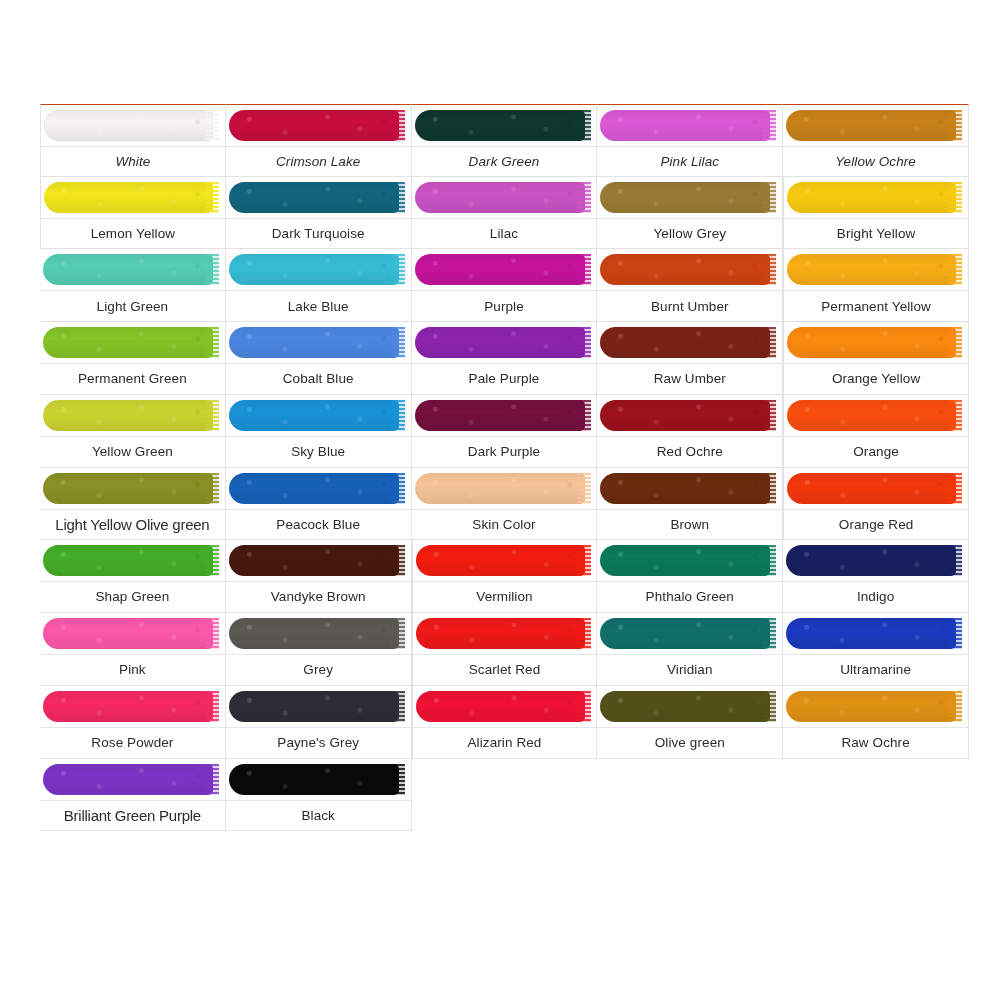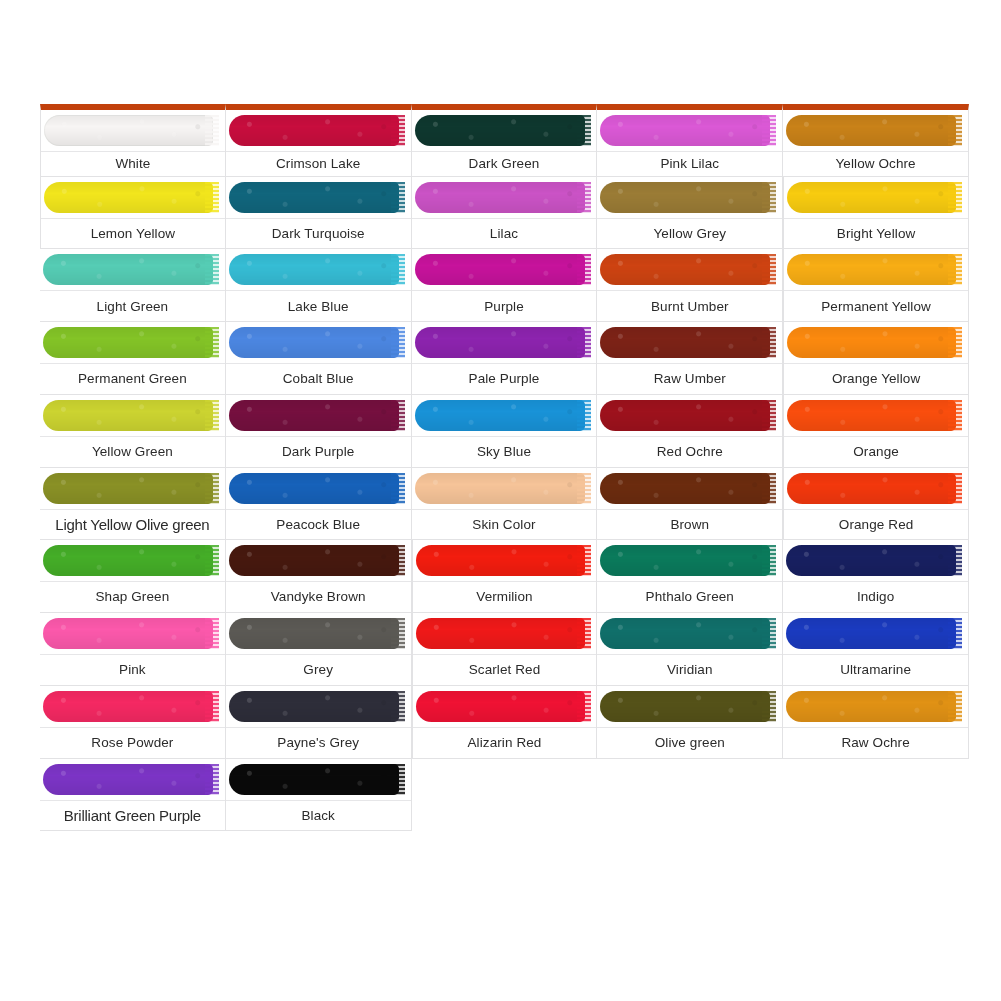--- a/index.html
+++ b/index.html
@@ -32,21 +32,21 @@
     position: relative;
     box-sizing: border-box;
     border-right: 1px solid #e2e2e4;
     border-bottom: 1px solid #e2e2e4;
     background: #ffffff;
     display: flex;
     flex-direction: column;
     overflow: hidden;
   }
   .cell.col-first { border-left: 1px solid #e2e2e4; }
-  .cell.row-first { border-top: 6px solid #c2410c; }
+  .cell.row-first { border-top: 1px solid #c2410c; font-style: italic; }
 
   .swatch-area {
     position: relative;
     flex: 0 0 42px;
     box-sizing: border-box;
     background: #ffffff;
     border-bottom: 1px solid #e6e6e8;
     overflow: hidden;
   }
   .stroke {
@@ -318,36 +318,36 @@
           <div class="stroke" style="background: rgb(204, 212, 52);">
             <div class="grain"></div>
           </div>
         </div>
         <div class="label-area">
           <div class="label-text">Yellow Green</div>
         </div>
       </div>
       <div class="cell">
         <div class="swatch-area">
+          <div class="stroke" style="background: rgb(27, 147, 214);">
+            <div class="grain"></div>
+          </div>
+        </div>
+        <div class="label-area">
+          <div class="label-text">Sky Blue</div>
+        </div>
+      </div>
+      <div class="cell">
+        <div class="swatch-area">
           <div class="stroke" style="background: rgb(116, 16, 63);">
             <div class="grain"></div>
           </div>
         </div>
         <div class="label-area">
           <div class="label-text">Dark Purple</div>
-        </div>
-      </div>
-      <div class="cell">
-        <div class="swatch-area">
-          <div class="stroke" style="background: rgb(27, 147, 214);">
-            <div class="grain"></div>
-          </div>
-        </div>
-        <div class="label-area">
-          <div class="label-text">Sky Blue</div>
         </div>
       </div>
       <div class="cell">
         <div class="swatch-area">
           <div class="stroke" style="background: rgb(156, 19, 29);">
             <div class="grain"></div>
           </div>
         </div>
         <div class="label-area">
           <div class="label-text">Red Ochre</div>

